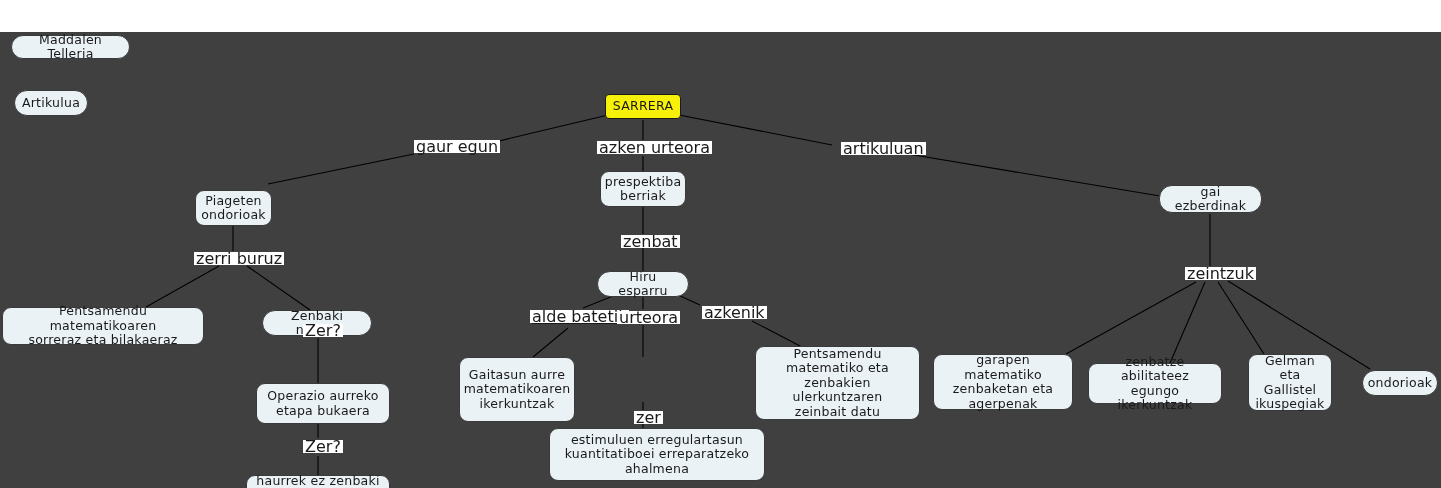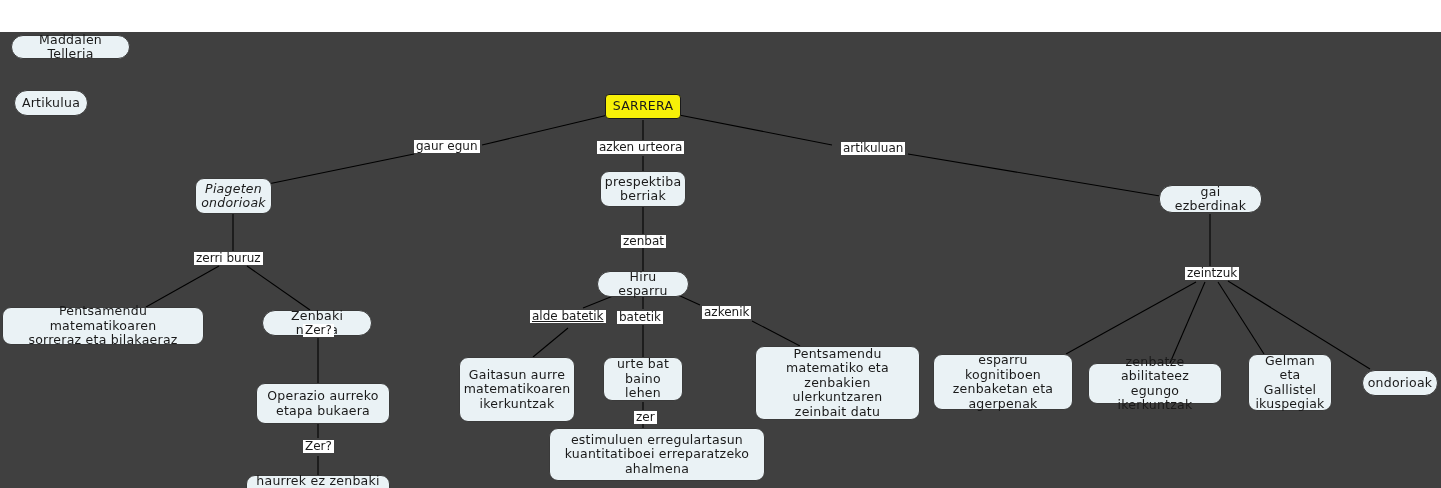--- a/index.html
+++ b/index.html
@@ -52,21 +52,21 @@
     border-color: #1a1a1a;
     border-width: 1.6px;
     border-radius: 4px;
     font-size: 12.5px;
   }
   .node.pill {
     border-radius: 13px;
   }
   .edge-label {
     position: absolute;
-    font-size: 12px;
+    font-size: 16px;
     line-height: 13px;
     color: #1a1a1a;
     background: #ffffff;
     white-space: nowrap;
     padding: 0 2px;
     text-align: right;
   }
 </style>
 </head>
 <body>
@@ -114,21 +114,21 @@
     <line x1="1218" y1="250" x2="1264" y2="322"></line>
     <line x1="1228" y1="249" x2="1370" y2="337"></line>
   </svg>
 
   <div class="node pill" style="left:11px; top:3px; width:119px; height:24px;">Maddalen Telleria</div>
 
   <div class="node pill" style="left:14px; top:58px; width:74px; height:26px;">Artikulua</div>
 
   <div class="node root" style="left:605px; top:62px; width:76px; height:25px;">SARRERA</div>
 
-  <div class="node" style="left:195px; top:146px; width:77px; height:36px;font-style:italic;">Piageten
+  <div class="node" style="left:195px; top:158px; width:77px; height:36px;">Piageten
 ondorioak</div>
 
   <div class="node" style="left:600px; top:139px; width:86px; height:36px;">prespektiba
 berriak</div>
 
   <div class="node pill" style="left:1159px; top:153px; width:103px; height:28px;">gai ezberdinak</div>
 
   <div class="node" style="left:2px; top:275px; width:202px; height:38px;">Pentsamendu matematikoaren
 sorreraz eta bilakaeraz</div>
 
@@ -139,33 +139,31 @@
 
   <div class="node" style="left:246px; top:443px; width:144px; height:41px;">haurrek ez zenbaki
 kontzeptuak ulertzen</div>
 
   <div class="node pill" style="left:597px; top:239px; width:92px; height:26px;">Hiru esparru</div>
 
   <div class="node" style="left:459px; top:325px; width:116px; height:65px;">Gaitasun aurre
 matematikoaren
 ikerkuntzak</div>
 
-  <div class="node" style="left:603px; top:325px; width:80px; height:44px;">urte bat
-baino lehen</div>
 
   <div class="node" style="left:549px; top:396px; width:216px; height:53px;">estimuluen erregulartasun
 kuantitatiboei erreparatzeko
 ahalmena</div>
 
   <div class="node" style="left:755px; top:314px; width:165px; height:74px;">Pentsamendu
 matematiko eta
 zenbakien ulerkuntzaren
 zeinbait datu</div>
 
-  <div class="node" style="left:933px; top:322px; width:140px; height:56px;">esparru kognitiboen
+  <div class="node" style="left:933px; top:322px; width:140px; height:56px;">garapen matematiko
 zenbaketan eta
 agerpenak</div>
 
   <div class="node" style="left:1088px; top:331px; width:134px; height:41px;">zenbatze abilitateez
 egungo ikerkuntzak</div>
 
   <div class="node" style="left:1248px; top:322px; width:84px; height:57px;">Gelman
 eta Gallistel
 ikuspegiak</div>
 
@@ -180,21 +178,21 @@
   <div class="edge-label" style="left:194px; top:220px;">zerri buruz</div>
 
   <div class="edge-label" style="left:303px; top:292px;">Zer?</div>
 
   <div class="edge-label" style="left:303px; top:408px;">Zer?</div>
 
   <div class="edge-label" style="left:621px; top:203px;">zenbat</div>
 
   <div class="edge-label" style="left:530px; top:278px;text-decoration:underline;">alde batetik</div>
 
-  <div class="edge-label" style="left:617px; top:279px;">batetik</div>
+  <div class="edge-label" style="left:617px; top:279px;">urteora</div>
 
   <div class="edge-label" style="left:702px; top:274px;">azkenik</div>
 
   <div class="edge-label" style="left:634px; top:379px;">zer</div>
 
   <div class="edge-label" style="left:1185px; top:235px;">zeintzuk</div>
 
 </div>
 
 </body></html>

